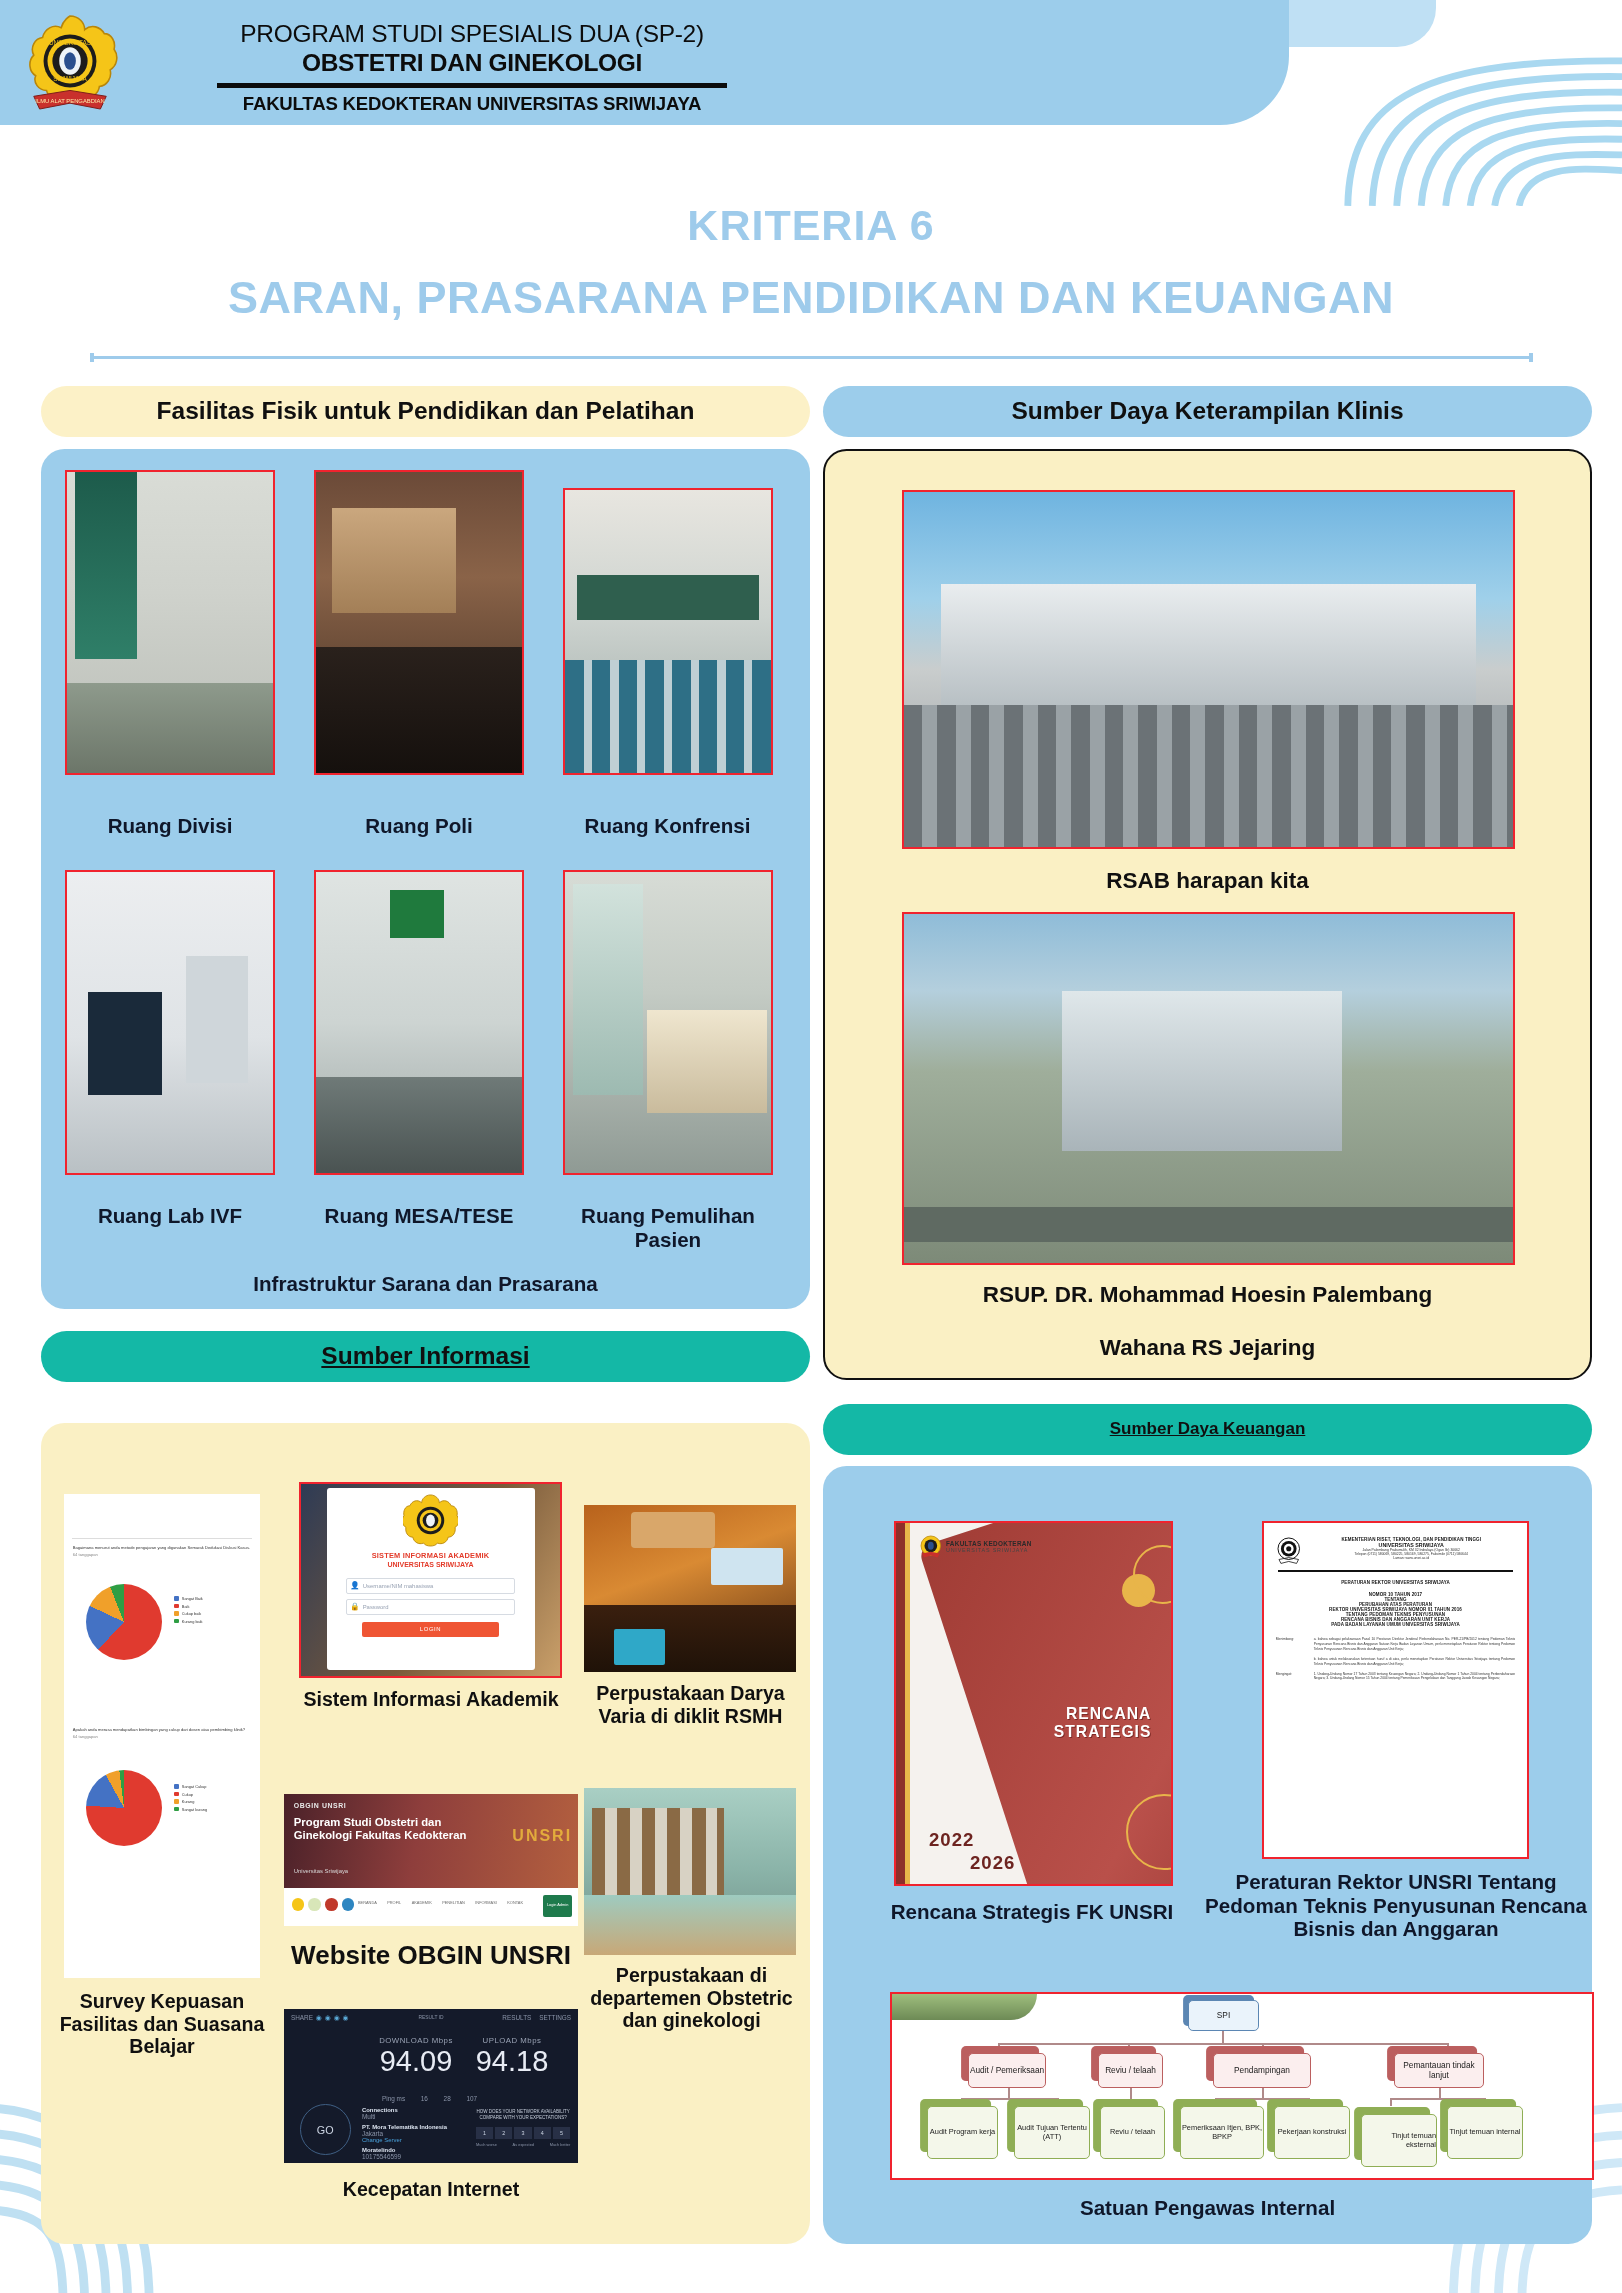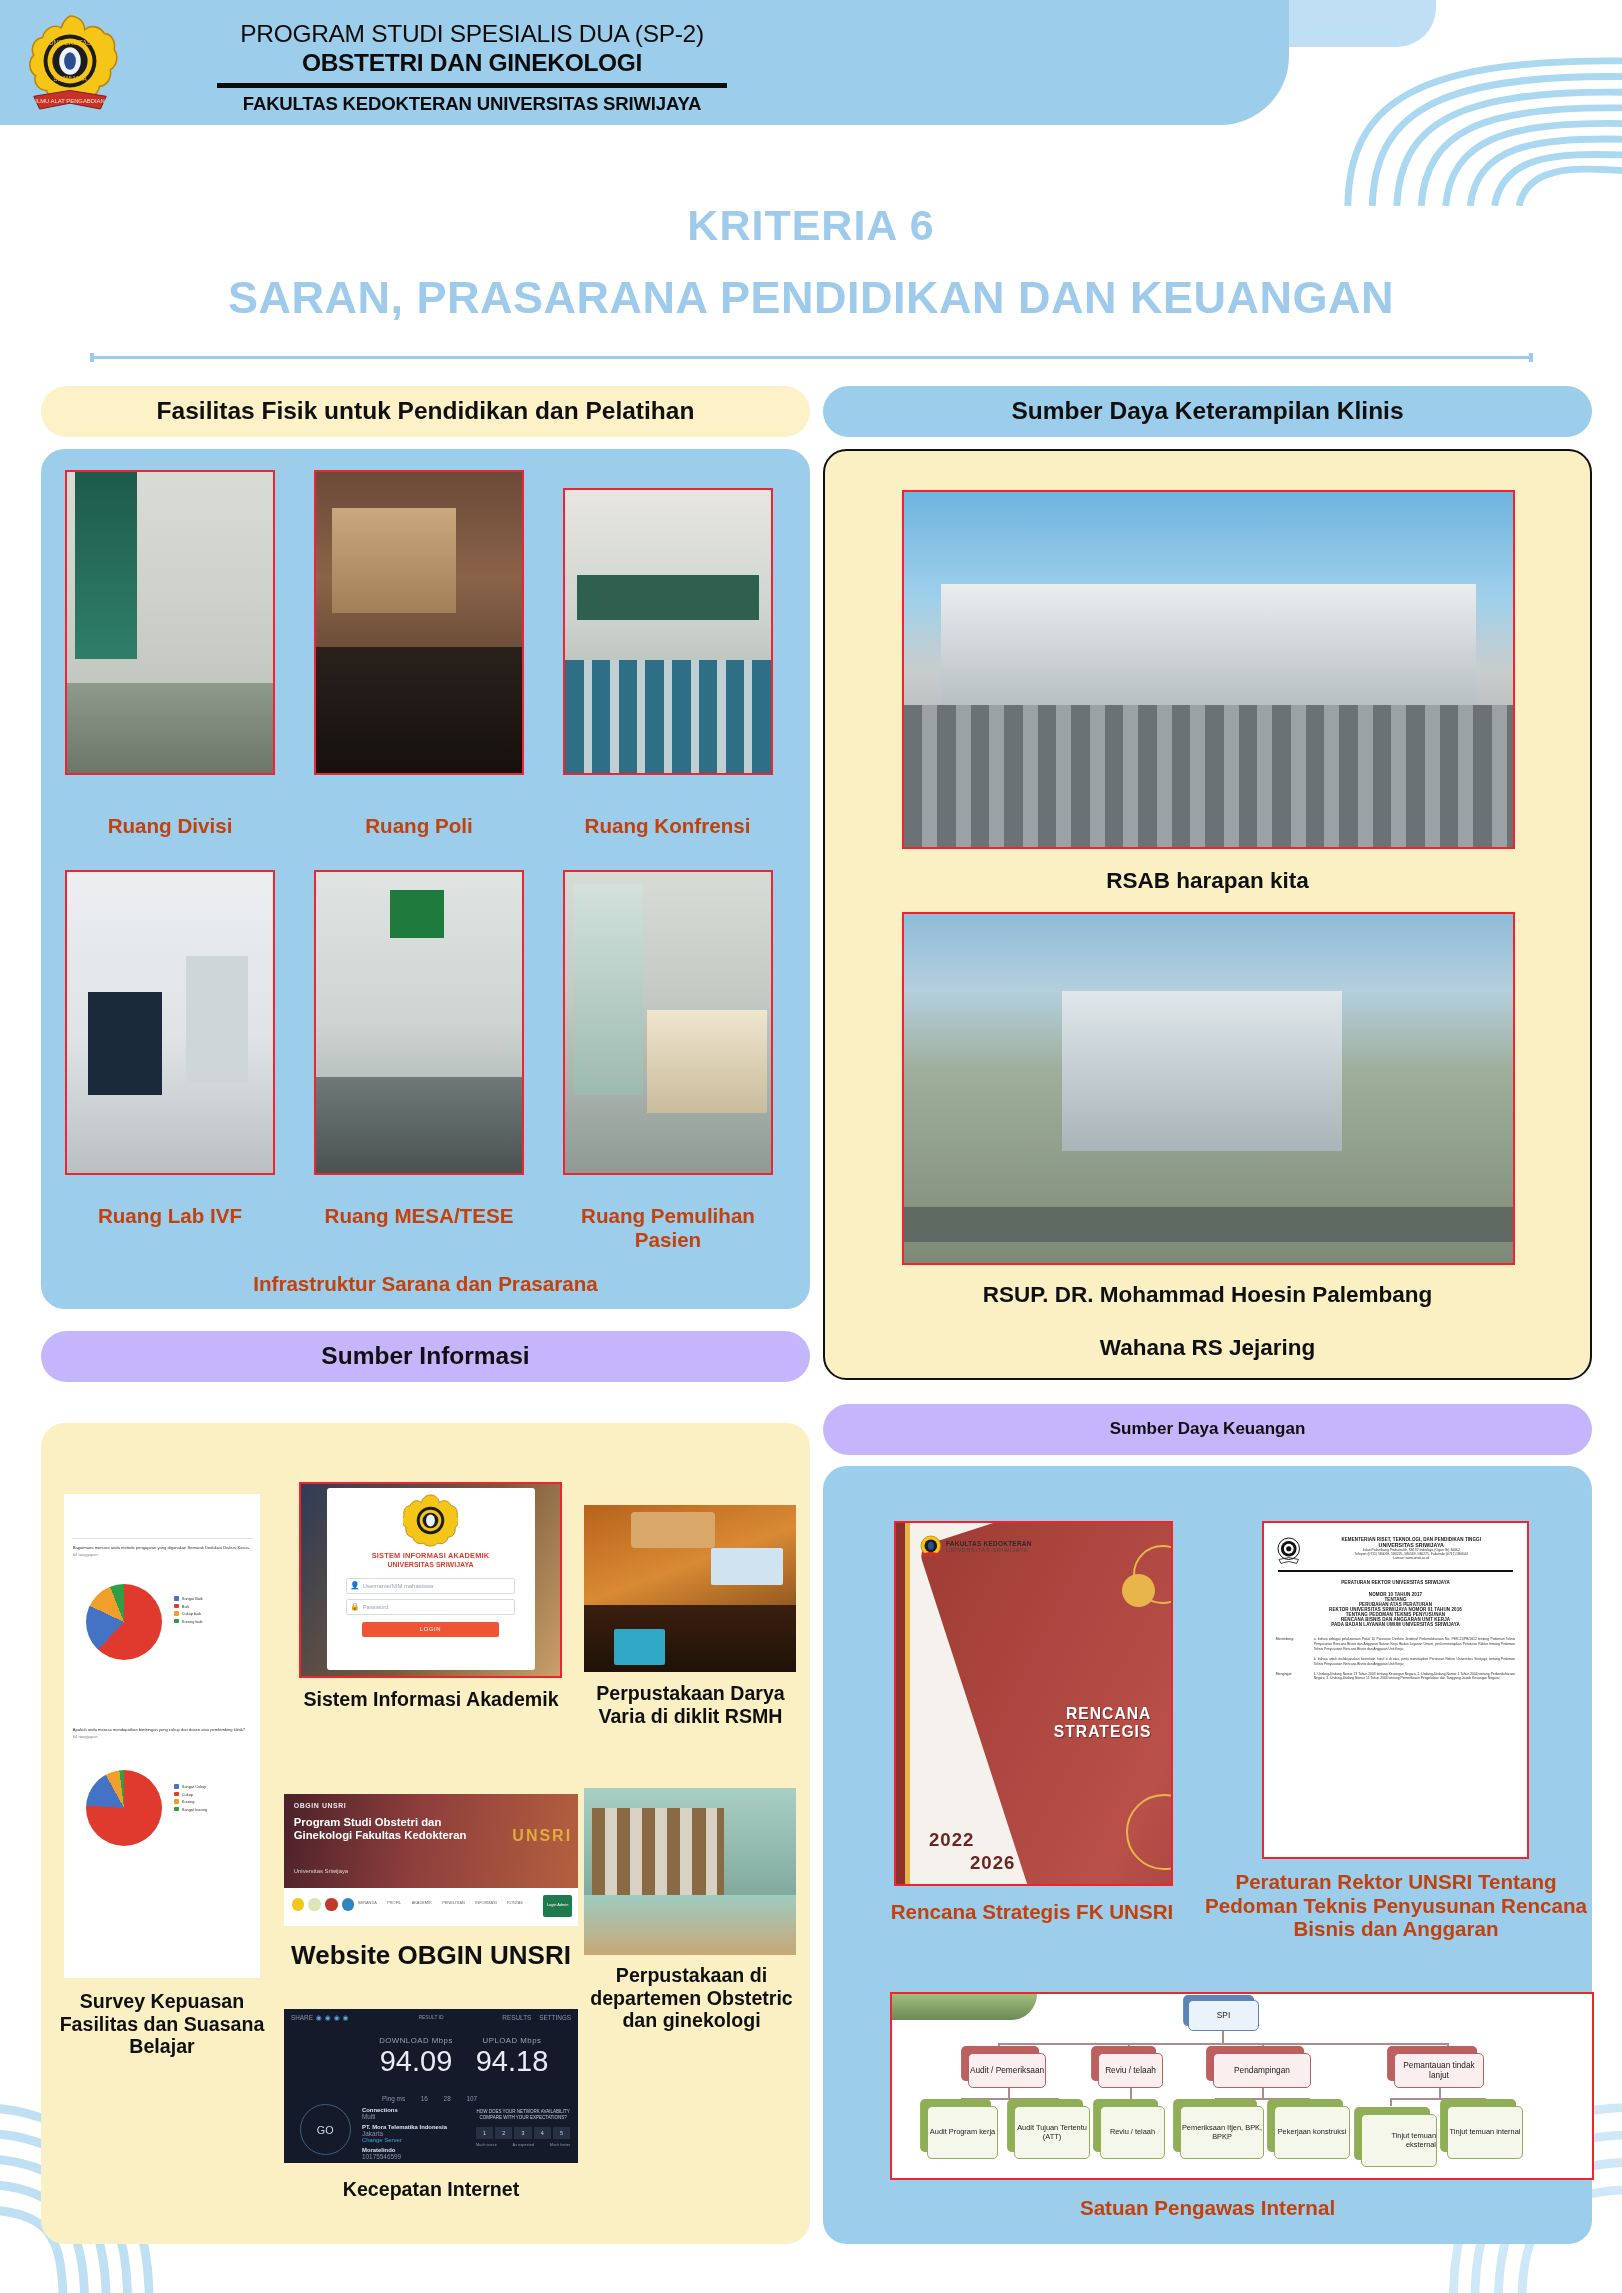--- a/index.html
+++ b/index.html
@@ -55,36 +55,36 @@
   .title-rule .cap.r { right:3.9px; }
 
   
   .pill {
     position:absolute; border-radius:25.5px;
     display:flex; align-items:center; justify-content:center;
     font-weight:bold; color:#101010; text-align:center; line-height:1.1;
   }
   .pill.cream { background:#fcf1c7; }
   .pill.blue  { background:#9ccdeb; }
-  .pill.lightblue { background:#c4b5fd; }
+  .pill.lightblue { background:#14b8a6;text-decoration:underline; }
 
   
   .panel { position:absolute; border-radius:23.5px; }
   .panel.blue  { background:#9ccdeb; }
   .panel.cream { background:#faf0c4; }
   .panel.cream-bordered { background:#faf0c4; border:2.9px solid #101010; }
 
   
   .photo { position:absolute; border:2.9px solid #f0232e; overflow:hidden; background:#cfd8de; }
   .photo-plain { position:absolute; overflow:hidden; background:#cfd8de; }
   .cap {
     position:absolute; text-align:center; font-weight:bold;
     line-height:1.15;
   }
-  .cap.white { color:#c2410c; }
+  .cap.white { color:#0f172a; }
   .cap.dark  { color:#101010; }
 
   
   .ph { position:absolute; inset:0; }
   .ph-divisi { background:
       linear-gradient(180deg,#d9dcd6 0%,#cfd2cc 40%,#b9bdb6 100%);
   }
   .ph-divisi::before{content:"";position:absolute;left:4%;top:0;width:30%;height:62%;
       background:linear-gradient(180deg,#1d5b4b,#2f7f68);}
   .ph-divisi::after{content:"";position:absolute;left:0;bottom:0;width:100%;height:30%;

